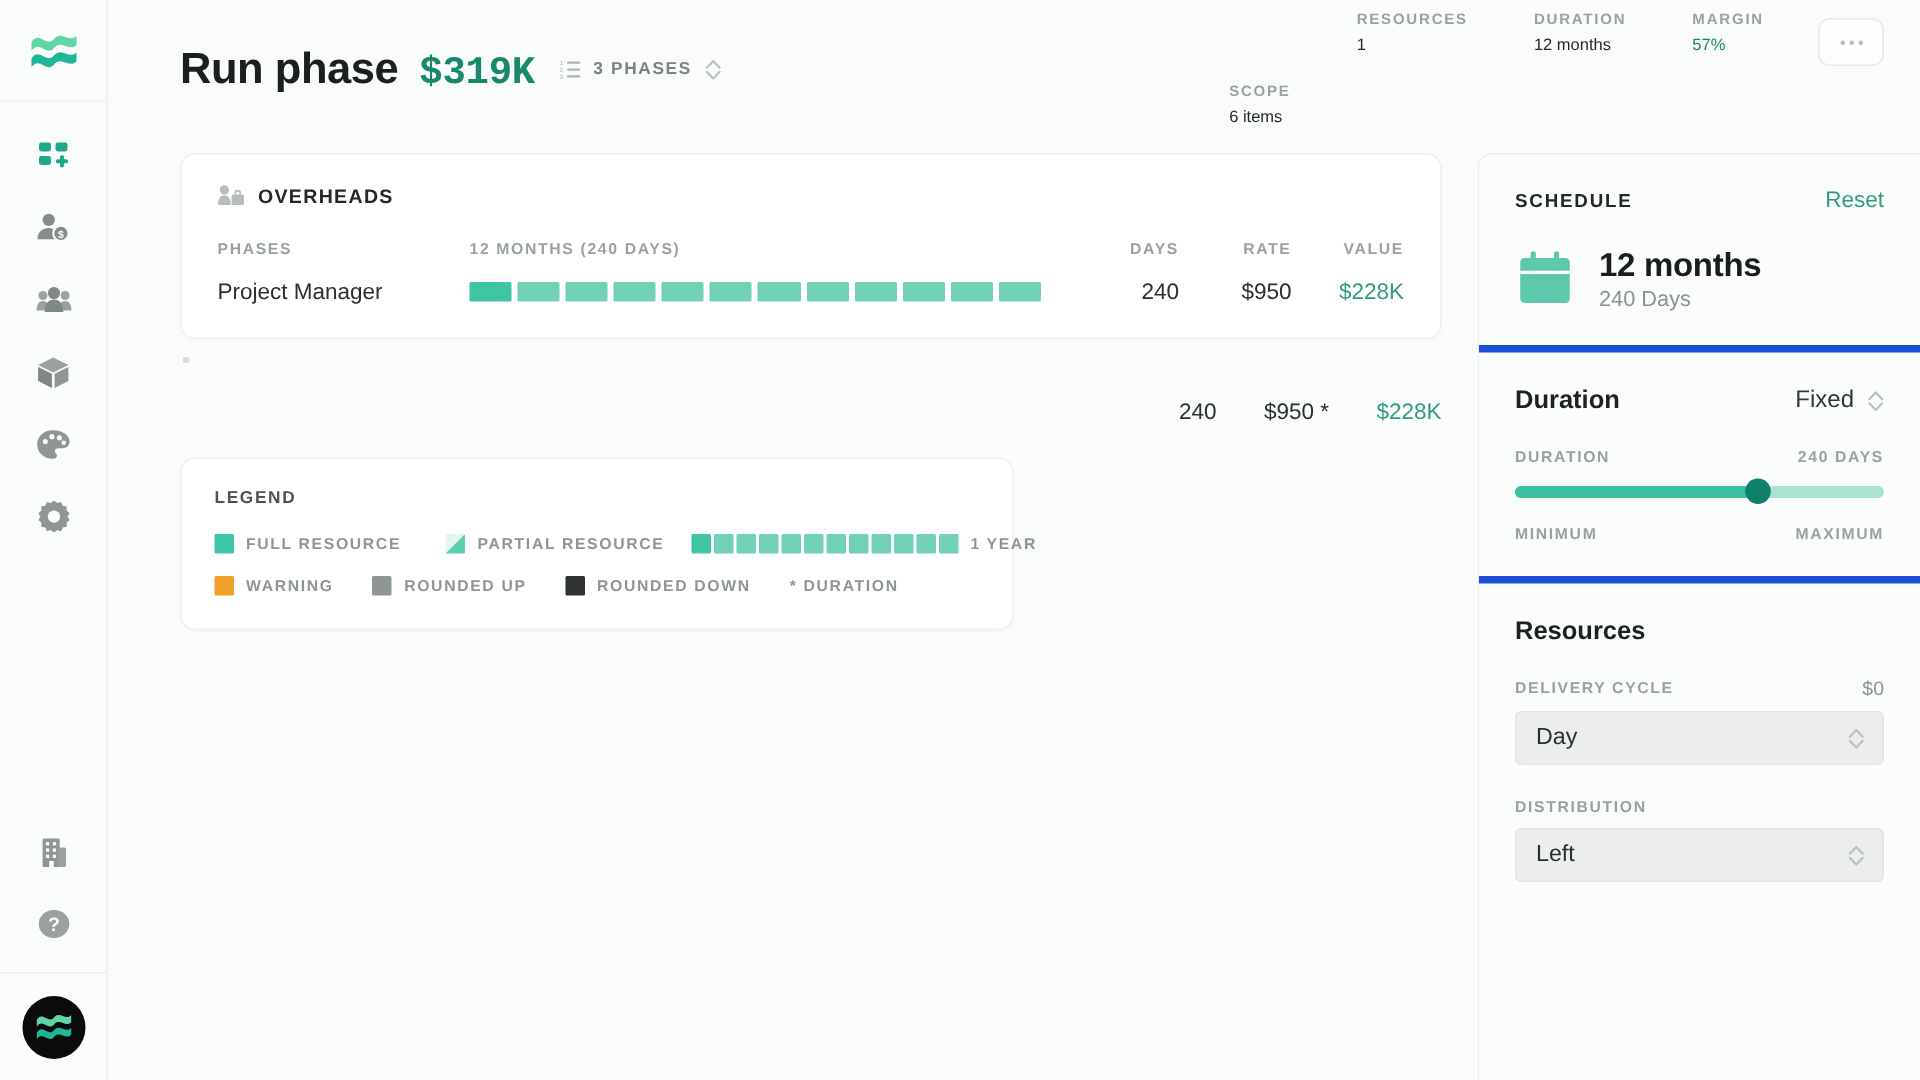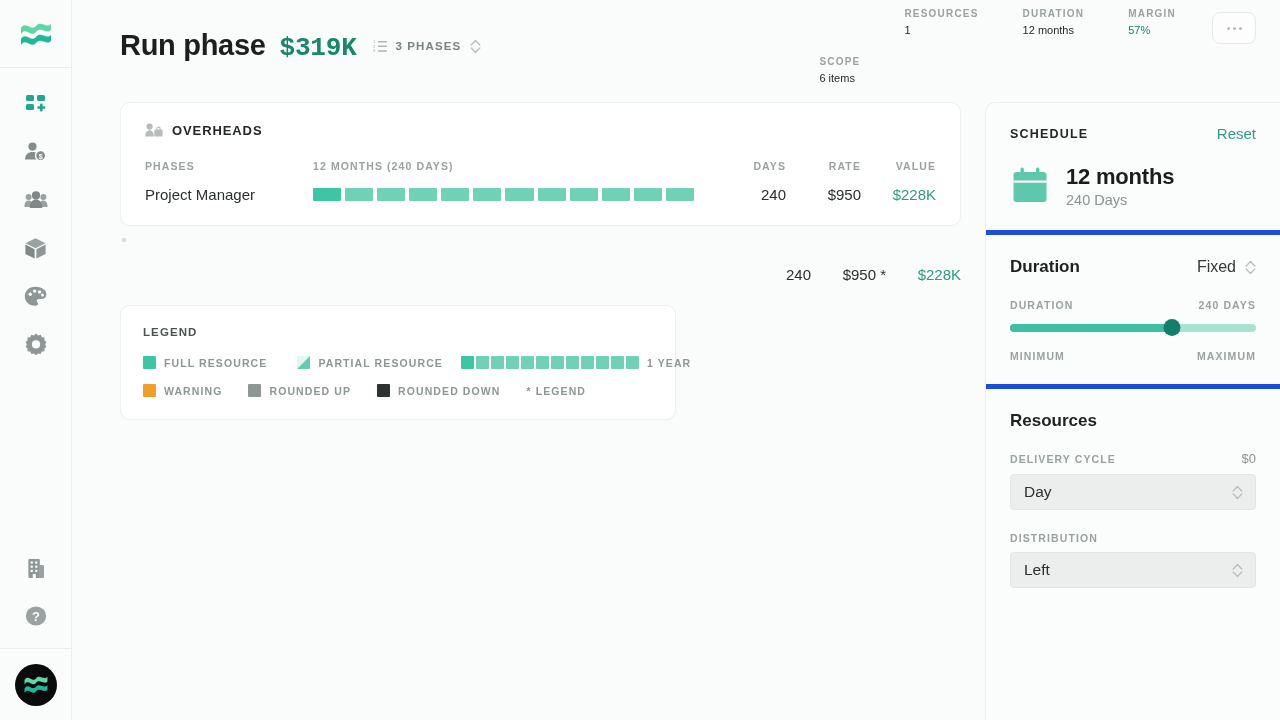--- a/index.html
+++ b/index.html
@@ -446,21 +446,21 @@
               </div>
               <div class="legend-item" style="margin-left:26px">
                 <span class="sw sw-up"></span>
                 <span class="legend-label">ROUNDED UP</span>
               </div>
               <div class="legend-item" style="margin-left:26px">
                 <span class="sw sw-down"></span>
                 <span class="legend-label">ROUNDED DOWN</span>
               </div>
               <div class="legend-item" style="margin-left:26px">
-                <span class="legend-label">* LEGEND</span>
+                <span class="legend-label">* DURATION</span>
               </div>
             </div>
 
           </div>
         </div>
 
       </section>
 
       <aside class="rightpanel">
 

